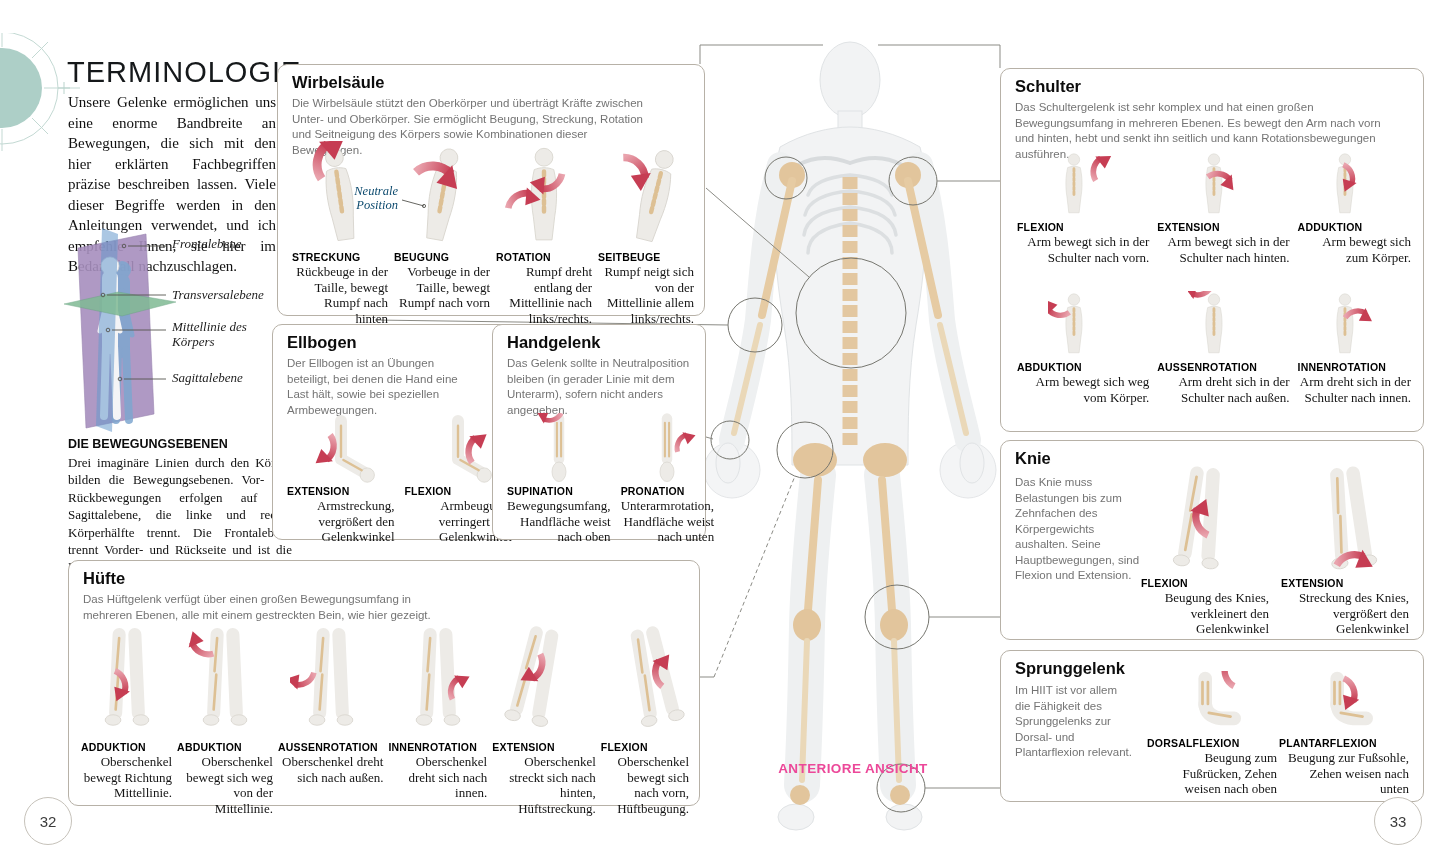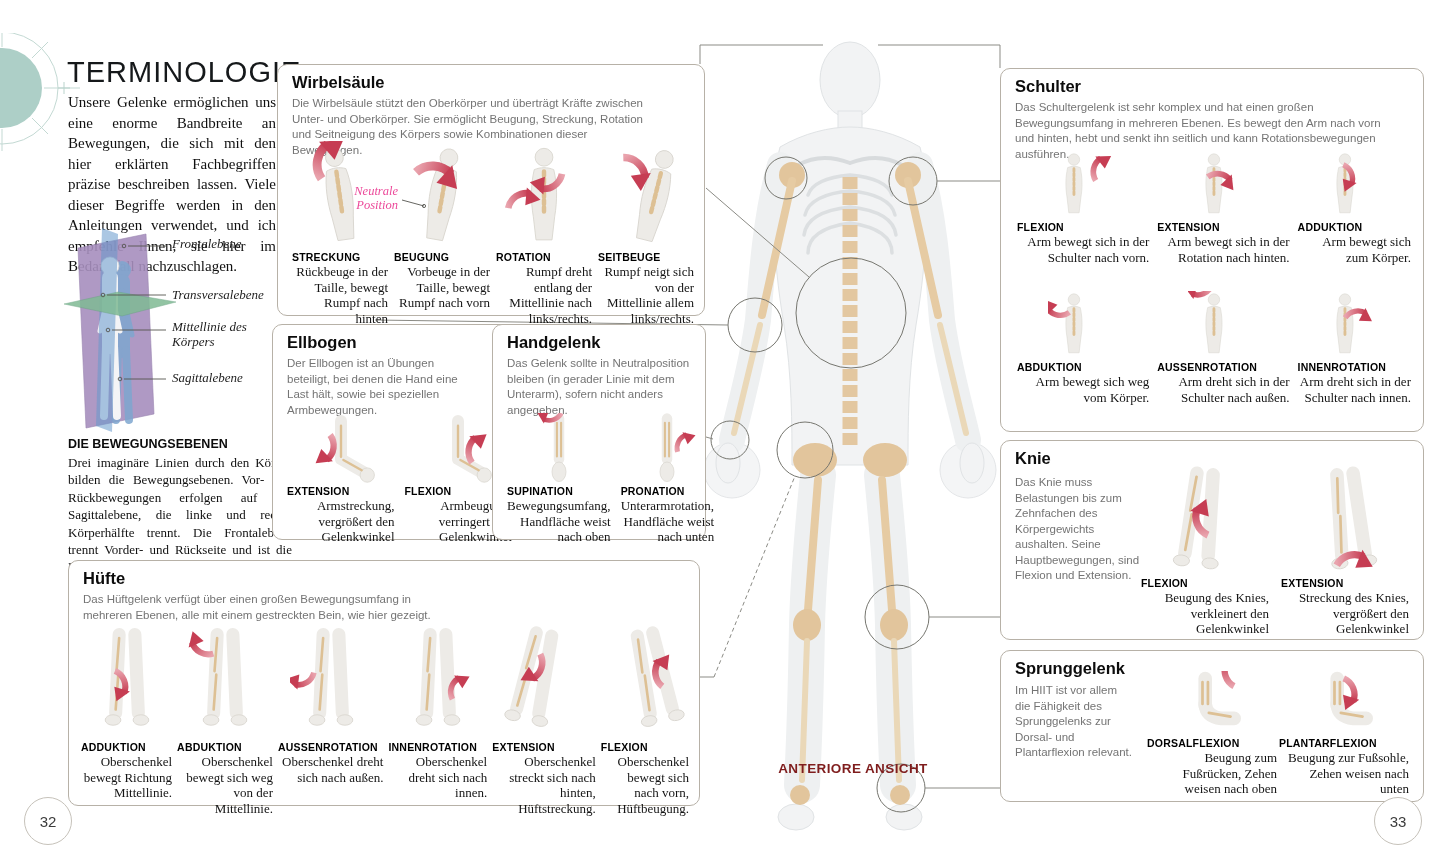--- a/index.html
+++ b/index.html
@@ -29,25 +29,25 @@
   .box-title{position:absolute;left:14px;top:8px;font-size:16.5px;font-weight:700;color:#0c0c0c;}
   .box-desc{position:absolute;left:14px;top:31px;font:400 11.5px/1.35 "Liberation Sans",sans-serif;
             color:#747474;}
   .cells{position:absolute;display:grid;text-align:right;}
   .cell{display:flex;flex-direction:column;align-items:flex-start;}
   .fig{display:block;margin:0 auto 2px auto;}
   .tname{font:700 10.5px/1.25 "Liberation Sans",sans-serif;color:#000;letter-spacing:.2px;
          white-space:nowrap;}
   .tdesc{font:400 13px/1.2 "Liberation Serif",serif;color:#141414;}
   #ann-neutral{position:absolute;left:62px;top:120px;width:58px;text-align:right;
-               font:italic 12.5px/1.1 "Liberation Serif",serif;color:#ec4899;}
+               font:italic 12.5px/1.1 "Liberation Serif",serif;color:#0c4a6e;}
   .ann-line{position:absolute;left:124px;top:132px;width:24px;height:12px;}
   
   #caption{position:absolute;left:778px;top:760px;width:150px;text-align:center;z-index:4;
-           font:700 13.5px/1.3 "Liberation Sans",sans-serif;letter-spacing:.4px;color:#7f1d1d;}
+           font:700 13.5px/1.3 "Liberation Sans",sans-serif;letter-spacing:.4px;color:#ec4899;}
   .pagenum{position:absolute;width:46px;height:46px;border:1px solid #c6c2ba;border-radius:50%;
            display:flex;align-items:center;justify-content:center;z-index:4;
            font:400 15px "Liberation Sans",sans-serif;color:#3c3c3c;background:#fff;}
   #overlay{position:absolute;left:0;top:0;z-index:2;pointer-events:none;}
   #anatomy{position:absolute;left:700px;top:25px;z-index:1;}
   #deco{position:absolute;left:-48px;top:33px;z-index:0;}
 </style>
 </head>
 <body>
 
@@ -363,21 +363,21 @@
         </svg>
         <div class="tname">FLEXION</div>
         <div class="tdesc">Arm bewegt sich in der Schulter nach vorn.</div>
       </div>
       <div class="cell">
         <svg class="fig" width="70" height="68" viewBox="0 0 90 88">
           <use href="#sym-torso" transform="scale(0.74)"></use>
           <use href="#sym-arrow" transform="translate(48,16) rotate(60) scale(0.75)"></use>
         </svg>
         <div class="tname">EXTENSION</div>
-        <div class="tdesc">Arm bewegt sich in der Rotation nach hinten.</div>
+        <div class="tdesc">Arm bewegt sich in der Schulter nach hinten.</div>
       </div>
       <div class="cell">
         <svg class="fig" width="70" height="68" viewBox="0 0 90 88">
           <use href="#sym-torso" transform="scale(0.74)"></use>
           <use href="#sym-arrow" transform="translate(56,28) rotate(120) scale(0.7)"></use>
         </svg>
         <div class="tname">ADDUKTION</div>
         <div class="tdesc">Arm bewegt sich zum Körper.</div>
       </div>
     </div>

